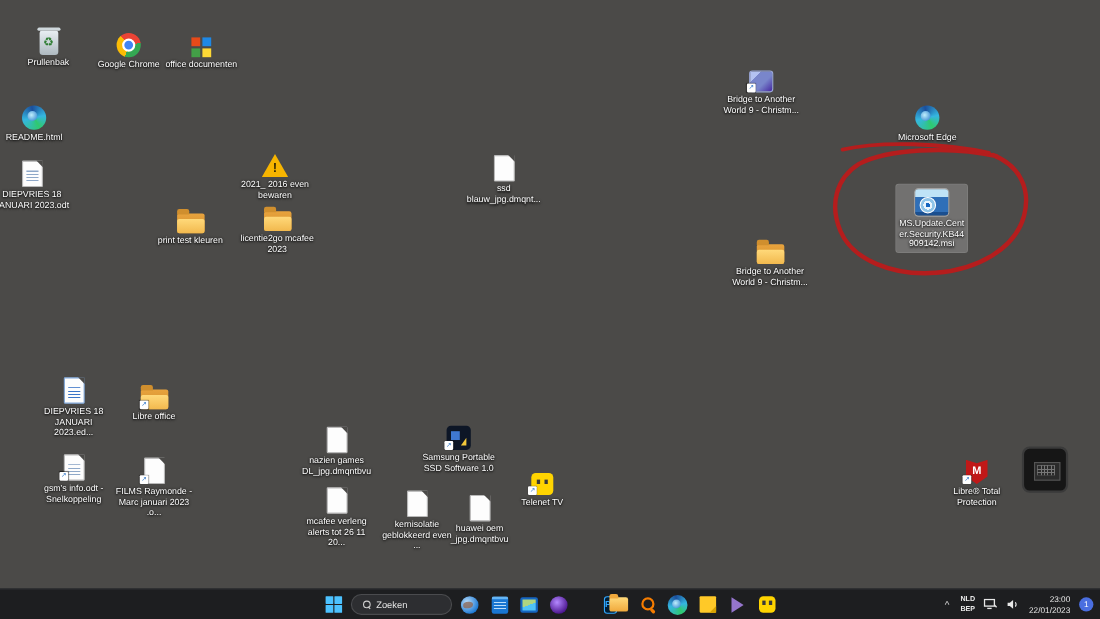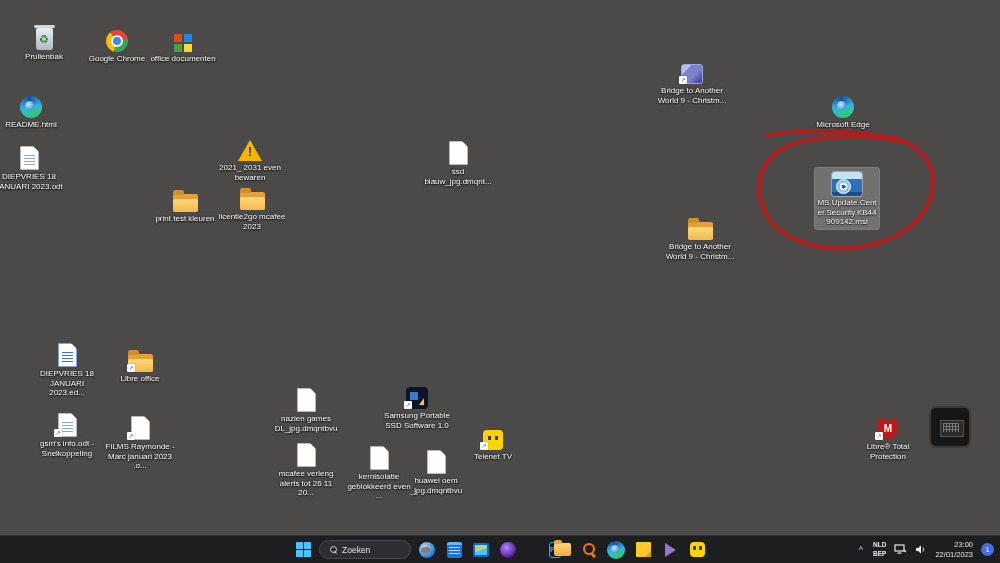--- a/index.html
+++ b/index.html
@@ -177,24 +177,24 @@
     </div>
   <div class="dlabel">DIEPVRIES 18 JANUARI 2023.odt</div>
 </div>
 
 <div class="dicon" style="left:215px;top:135px">
   <div class="g">
       <div class="ic-warning">
         <b>!</b>
       </div>
     </div>
-  <div class="dlabel">2021_ 2031  even bewaren</div>
-</div>
-
-<div class="dicon" style="left:150px;top:186px">
+  <div class="dlabel">2021_ 2016  even bewaren</div>
+</div>
+
+<div class="dicon" style="left:138px;top:186px">
   <div class="g">
       <div class="ic-folder"></div>
     </div>
   <div class="dlabel">print test kleuren</div>
 </div>
 
 <div class="dicon" style="left:217px;top:184px">
   <div class="g">
       <div class="ic-folder"></div>
     </div>

